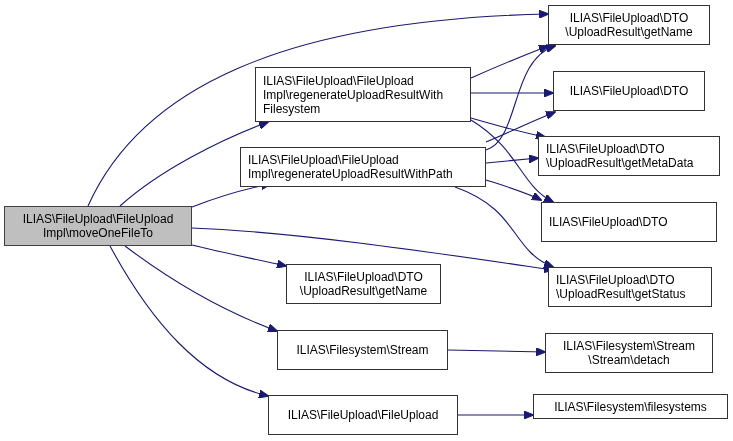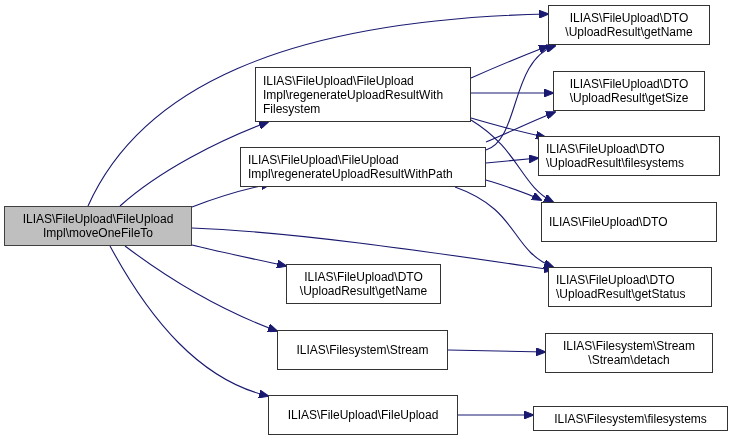--- a/index.html
+++ b/index.html
@@ -71,33 +71,32 @@
     </div>
     <div class="node center" style="left: 268px; top: 395px; width: 190px; height: 40px;">
       <span>ILIAS\FileUpload\FileUpload</span>
     </div>
     <div class="node center" style="left: 548px; top: 5px; width: 162px; height: 40px;">
       <span>ILIAS\FileUpload\DTO</span>
       <span>\UploadResult\getName</span>
     </div>
     <div class="node center" style="left: 553px; top: 71px; width: 152px; height: 40px;">
       <span>ILIAS\FileUpload\DTO</span>
-      <span>\UploadResult\getSize</span>
     </div>
     <div class="node left" style="left: 538px; top: 136px; width: 182px; height: 40px;">
       <span>ILIAS\FileUpload\DTO</span>
-      <span>\UploadResult\filesystems</span>
+      <span>\UploadResult\getMetaData</span>
     </div>
     <div class="node left" style="left: 541px; top: 202px; width: 176px; height: 40px;">
       <span>ILIAS\FileUpload\DTO</span>
     </div>
     <div class="node left" style="left: 548px; top: 267px; width: 164px; height: 40px;">
       <span>ILIAS\FileUpload\DTO</span>
       <span>\UploadResult\getStatus</span>
     </div>
     <div class="node center" style="left: 545px; top: 333px; width: 168px; height: 40px;">
       <span>ILIAS\Filesystem\Stream</span>
       <span>\Stream\detach</span>
     </div>
-    <div class="node center" style="left: 533px; top: 406px; width: 195px; height: 25px;">
+    <div class="node center" style="left: 533px; top: 394px; width: 195px; height: 25px;">
       <span>ILIAS\Filesystem\filesystems</span>
     </div>
   </div>
 
 </body></html>

